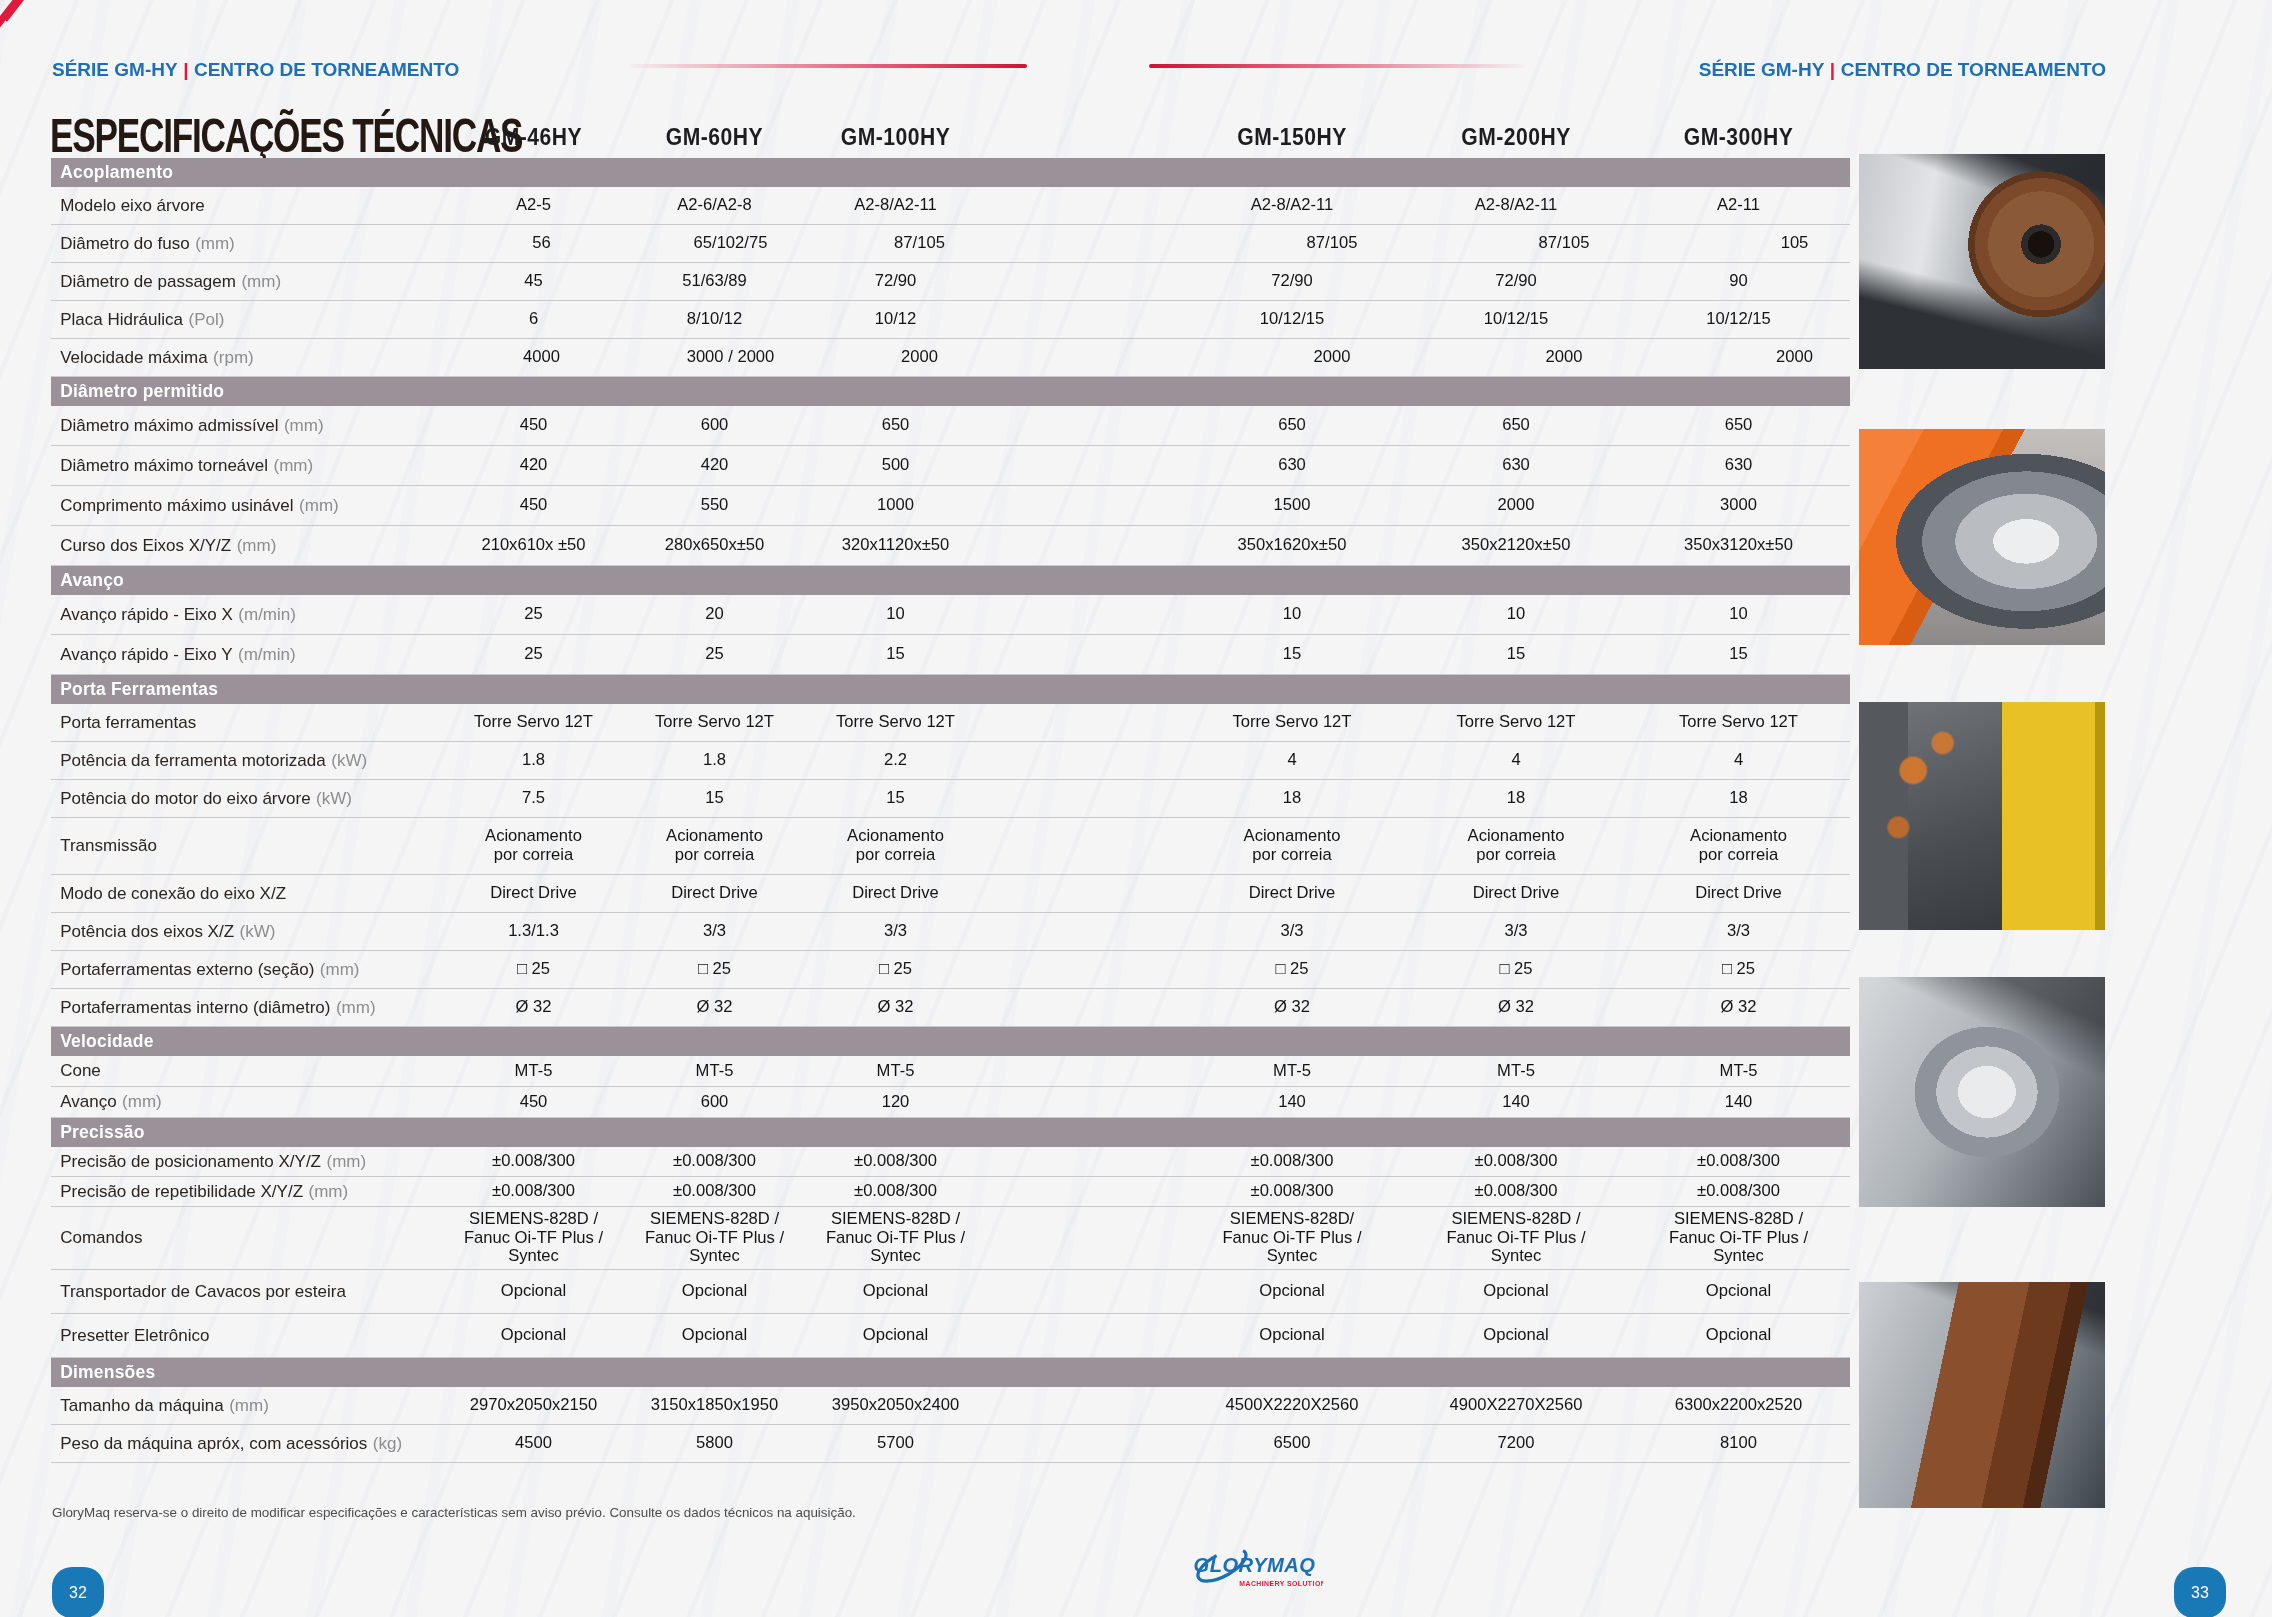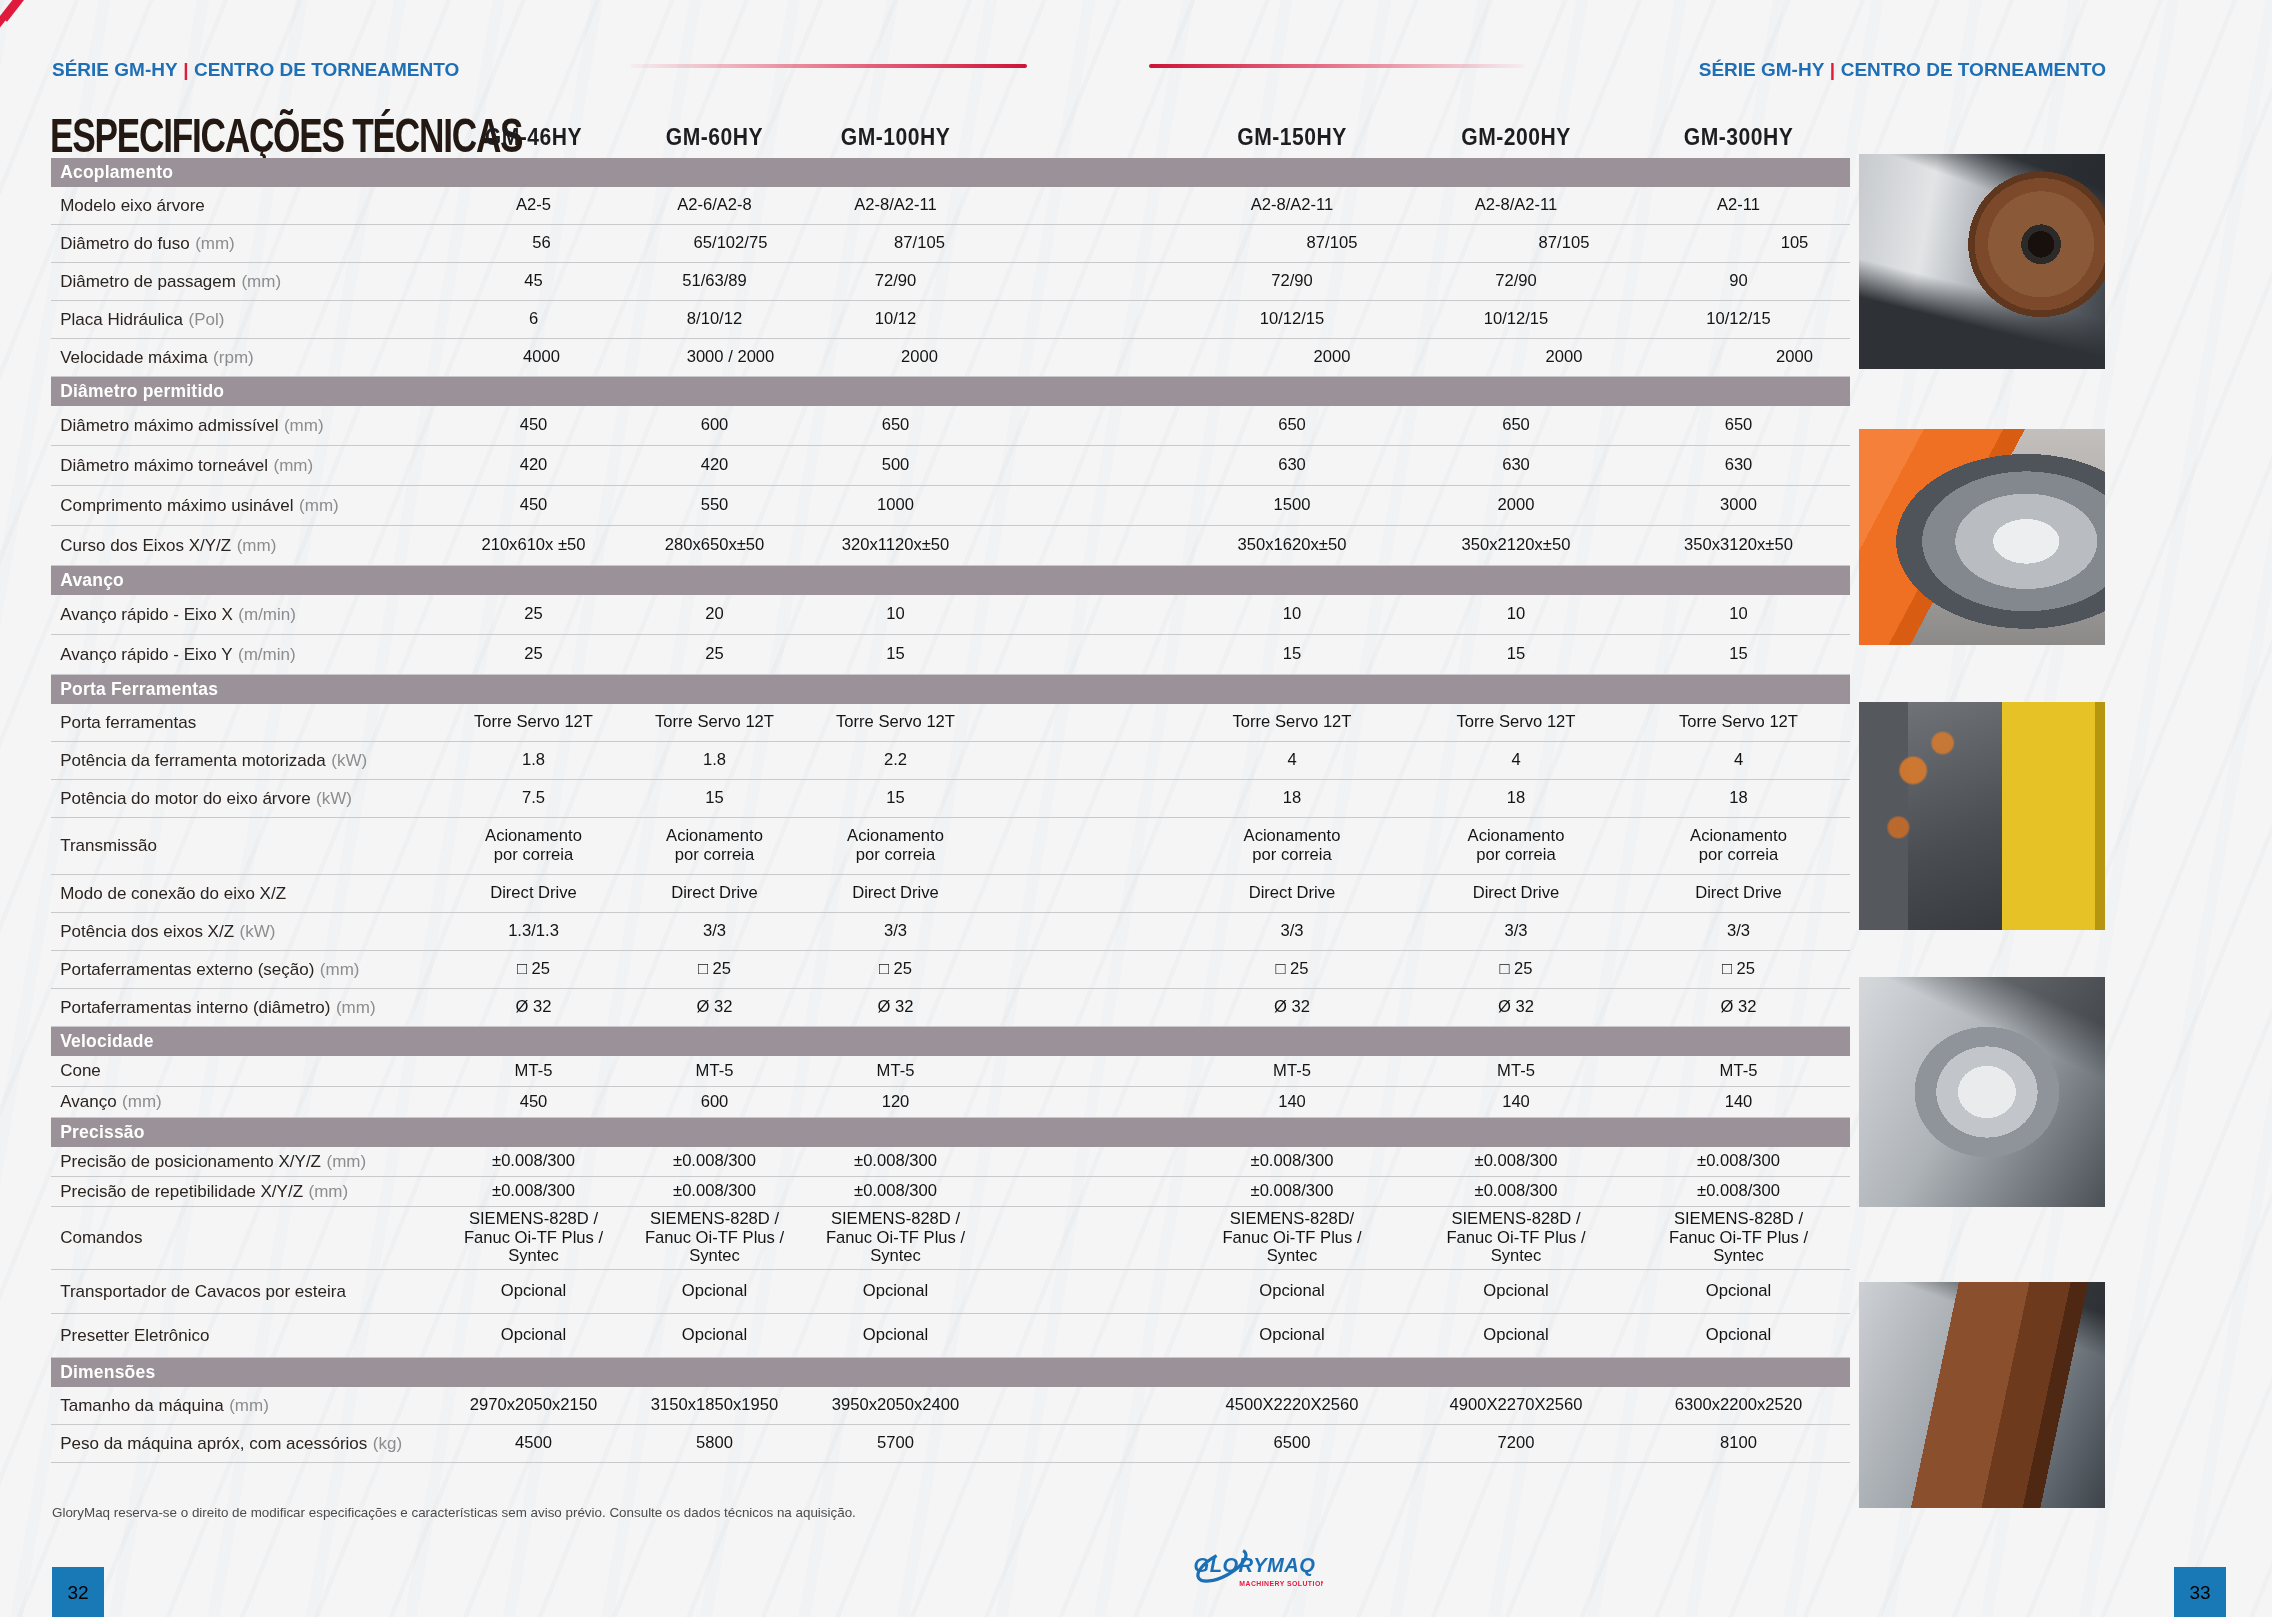--- a/index.html
+++ b/index.html
@@ -96,21 +96,21 @@
       linear-gradient(102deg, rgba(0,0,0,0) 0 34%, #8a4f2c 34% 58%, #6e3a1e 58% 72%, #4e2813 72% 78%, rgba(0,0,0,0) 78%),
       linear-gradient(200deg, rgba(30,33,37,.8) 0 10%, rgba(0,0,0,0) 24%),
       linear-gradient(115deg,#cdd0d4 0%,#9aa0a6 48%,#585f66 85%,#3d4349 100%);}
 
   .disclaimer{position:absolute;left:52px;top:1485px;font-size:13.4px;color:#4c4c4c;margin-top:20px;}
 
   .logo{position:absolute;left:1185px;top:1546px;width:138px;height:55px;}
 
   .badge{position:absolute;width:52px;height:51px;background:#1879b6;
     display:flex;align-items:center;justify-content:center;
-    color:#000000;font-size:19px;font-weight:400;}
+    color:#ffffff;font-size:16px;font-weight:400;border-radius:20px;}
   .badge.left{left:52px;top:1567px;}
   .badge.right{left:2174px;top:1567px;}
 </style>
 </head>
 <body>
 
 <div class="corner-marks">
     <i></i>
     <i></i>
   </div>

